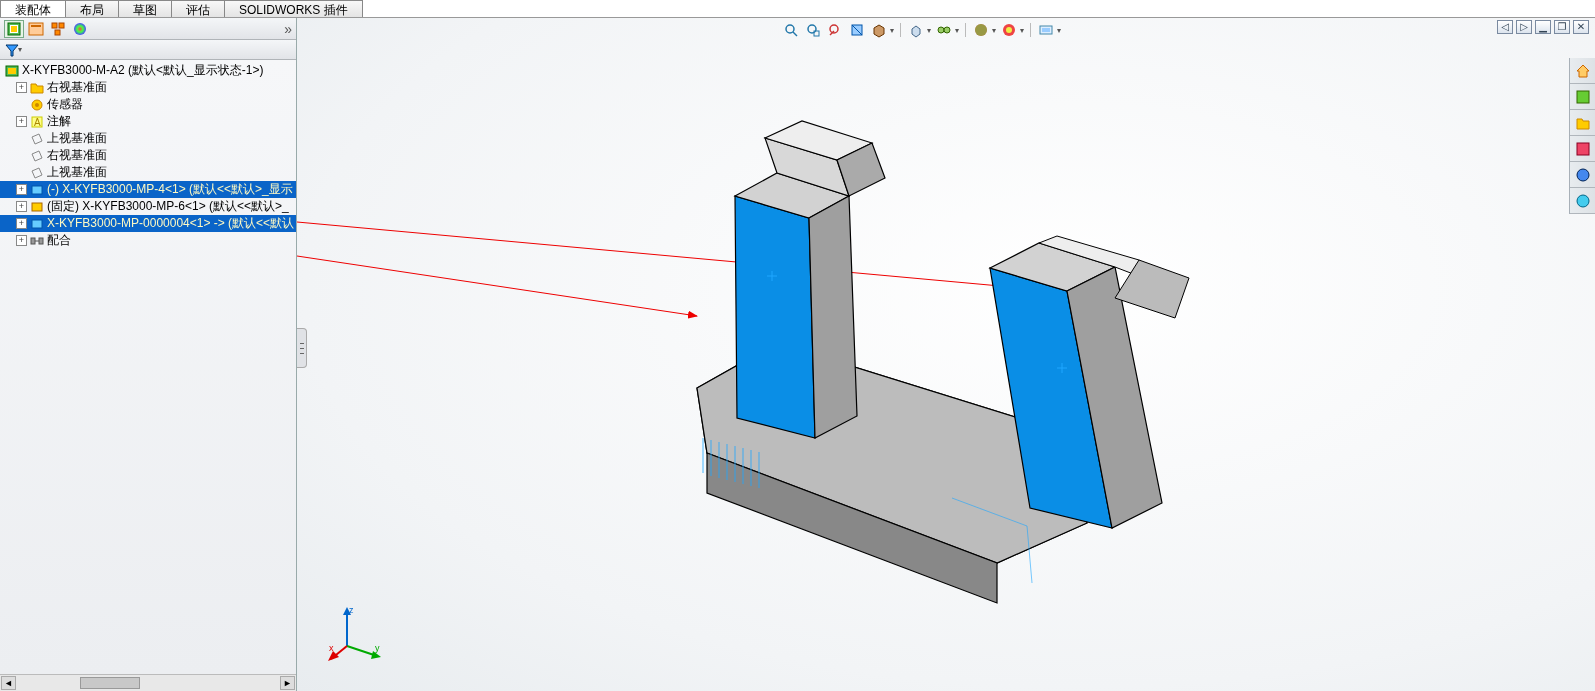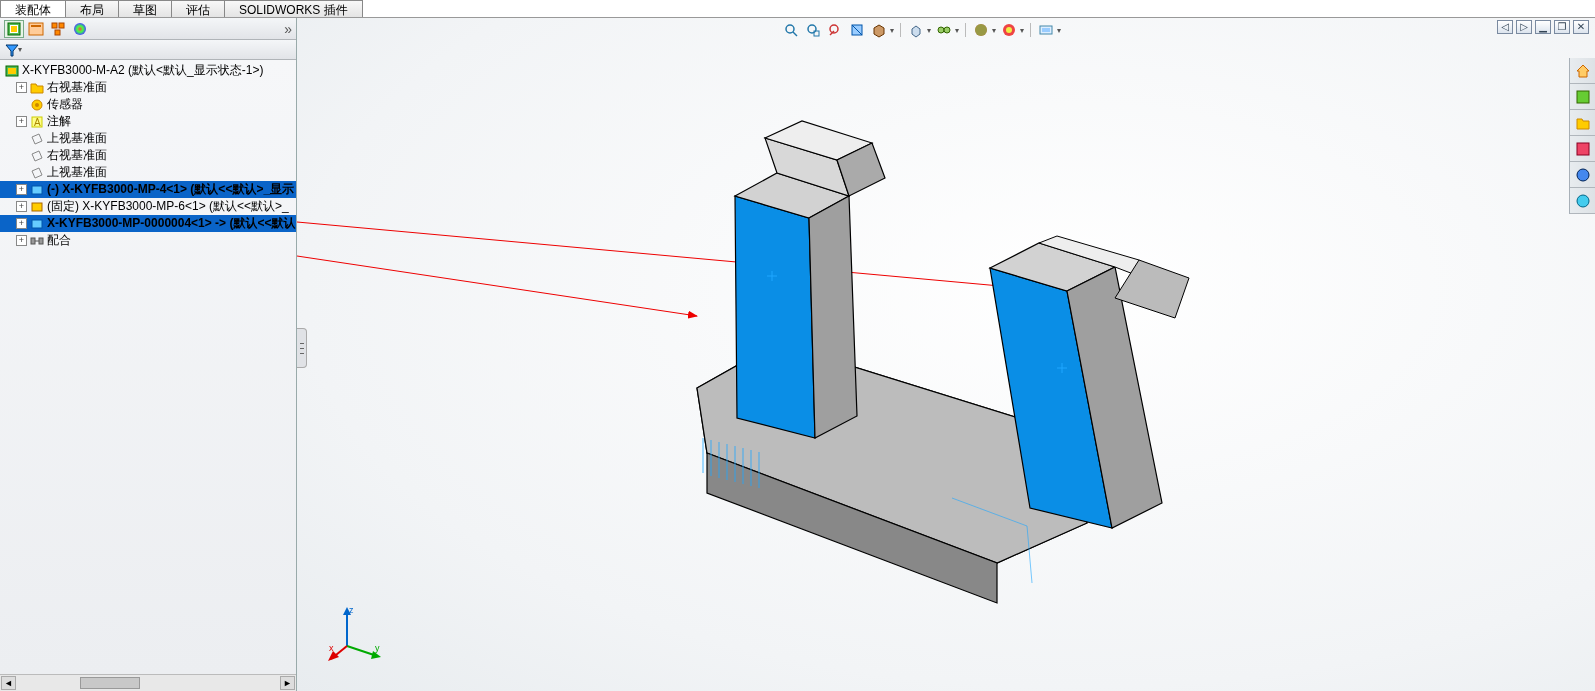--- a/index.html
+++ b/index.html
@@ -93,21 +93,21 @@
 }
 .tree-row .exp {
   width: 11px; height:11px;
   border:1px solid #888; background:#fff;
   font-size:9px; line-height:9px; text-align:center;
   margin-right:2px; color:#444;
 }
 .tree-row .exp.blank { border:none; background:transparent; }
 .tree-row .ticon { width:16px; height:16px; margin-right:2px; display:flex;align-items:center;justify-content:center;}
 .tree-row.sel { background:#0a64c8; color:#fff; }
-.tree-row.sel .label { background:#0a64c8; color:#000000;font-weight:bold; }
+.tree-row.sel .label { background:#0a64c8; color:#fef9c3; }
 .indent1 { padding-left: 16px; }
 
 .hscroll {
   height: 17px;
   background:#e8e8e8;
   border-top:1px solid #bbb;
   position:relative;
 }
 .hscroll .thumb {
   position:absolute; left:80px; top:2px; width:60px; height:12px;

